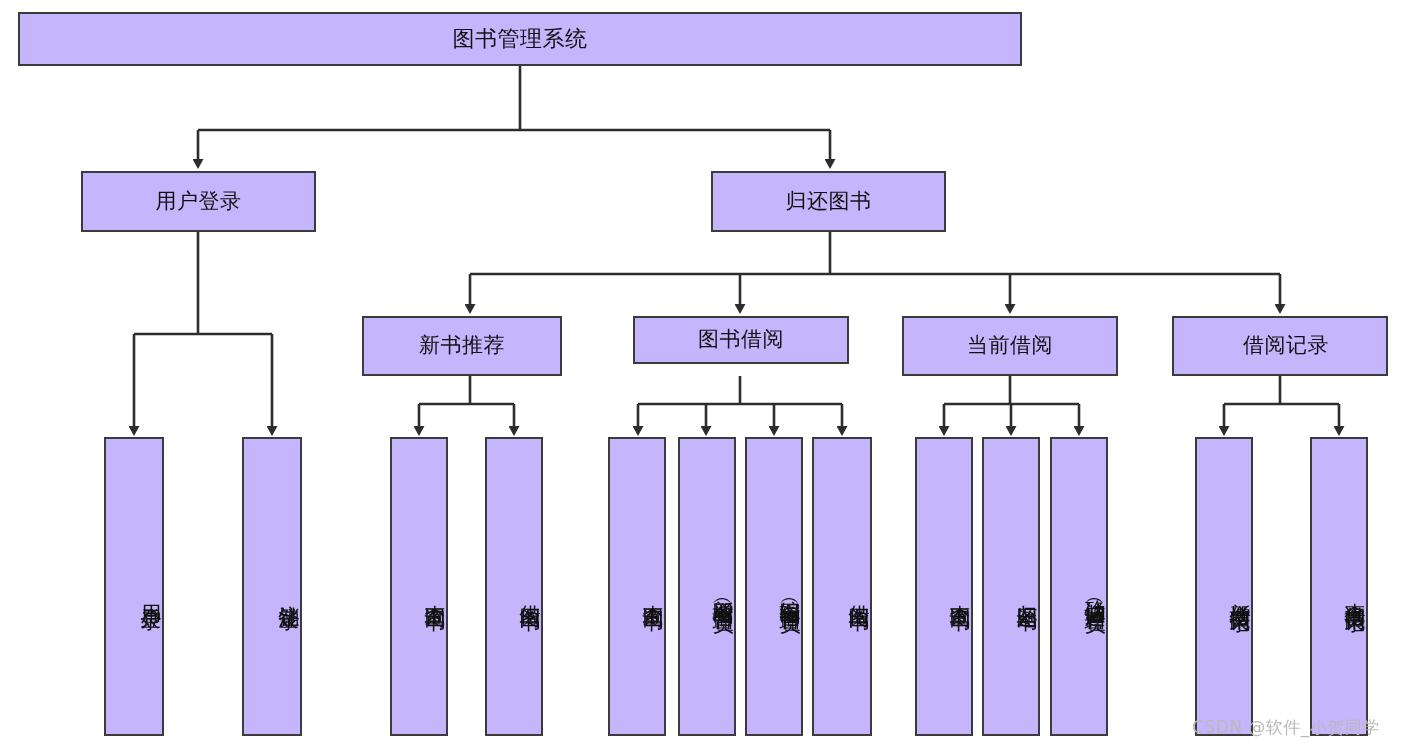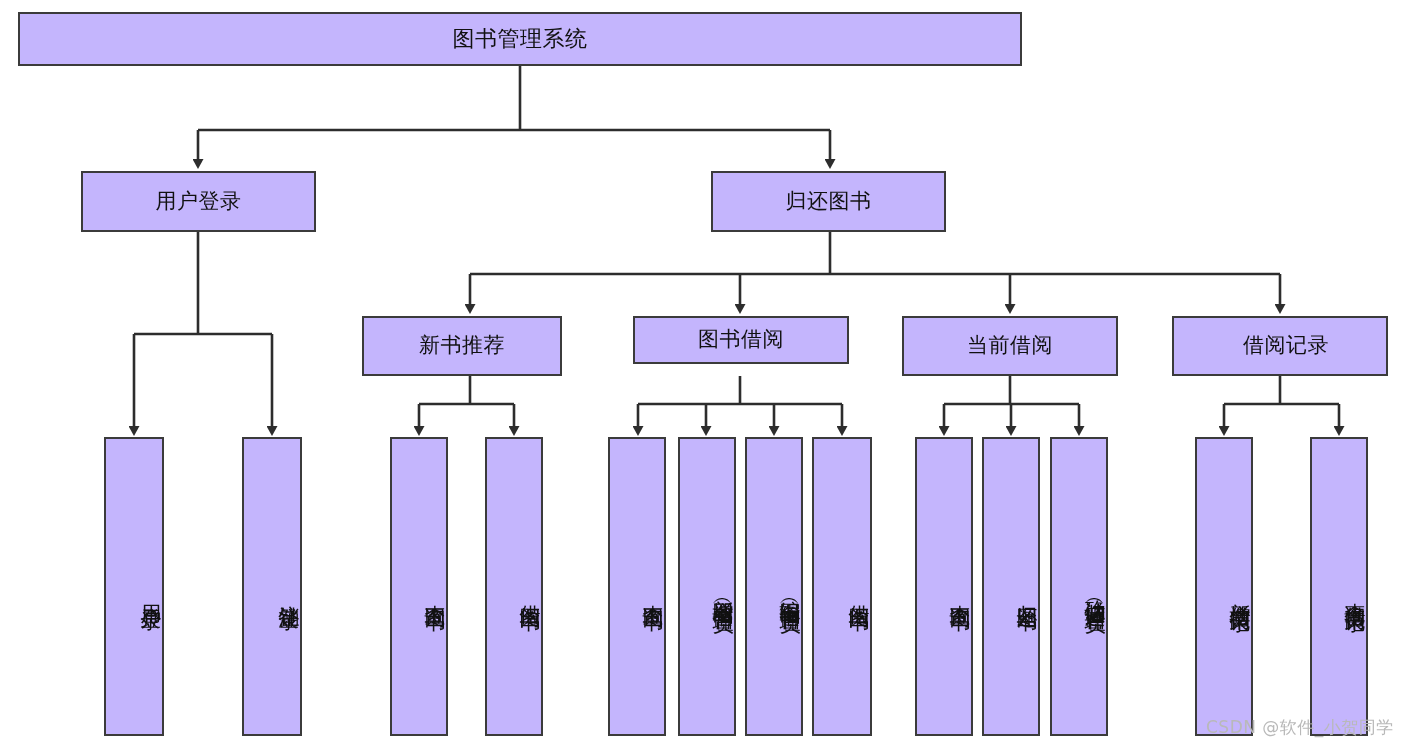--- a/index.html
+++ b/index.html
@@ -62,21 +62,20 @@
     display: block;
     white-space: nowrap;
   }
   .watermark {
     position: absolute;
     color: #b9b9b9;
     font-size: 17px;
     letter-spacing: 0.5px;
     z-index: 3;
     white-space: nowrap;
-    margin-left: 14px;
   }
 </style>
 </head>
 <body>
 
 <div id="canvas">
 
   <svg id="connectors" viewBox="0 0 1405 747" xmlns="http://www.w3.org/2000/svg">
     <defs>
       <marker id="arrow" markerWidth="10" markerHeight="11" refX="1" refY="5.5" orient="auto" markerUnits="userSpaceOnUse">

